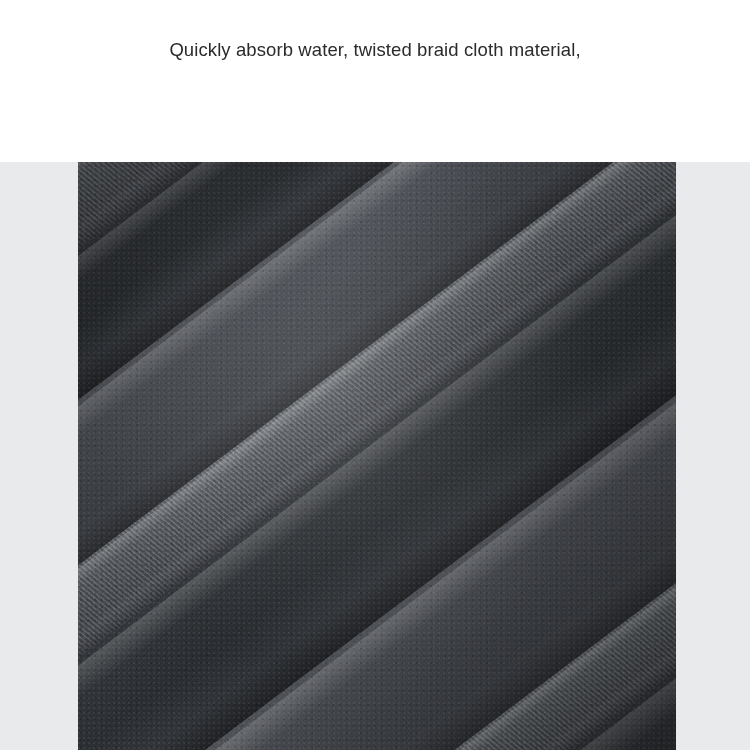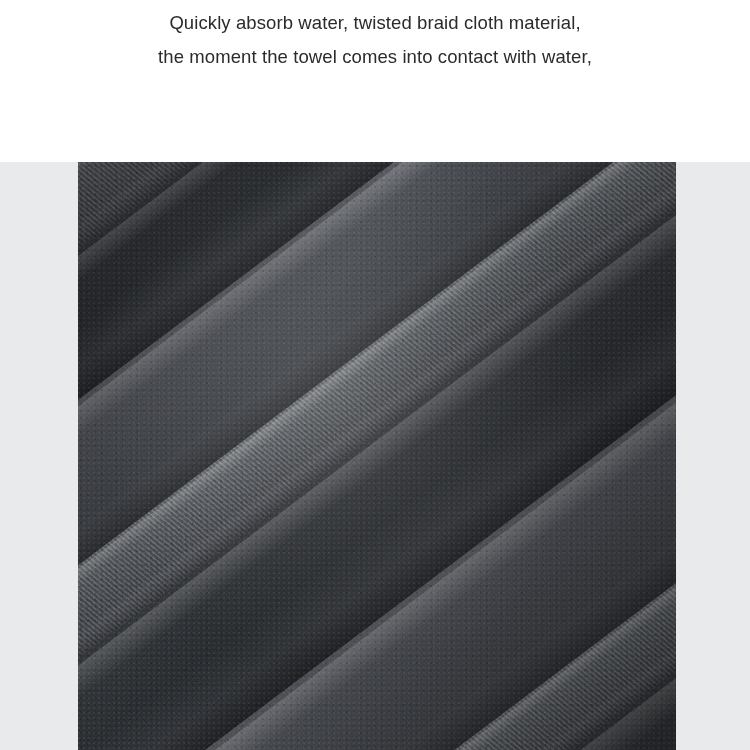--- a/index.html
+++ b/index.html
@@ -23,21 +23,21 @@
   .caption-block {
     position: absolute;
     left: 0;
     top: 0;
     width: 750px;
     height: 162px;
     display: flex;
     flex-direction: column;
     align-items: center;
     justify-content: flex-start;
-    padding-top: 6px;
+    padding-top: 33px;
     box-sizing: border-box;
   }
   .caption-line {
     font-size: 18.5px;
     line-height: 34px;
     color: #2b2b2b;
     white-space: nowrap;
     letter-spacing: 0.1px;
     text-align: center;
   }
@@ -154,21 +154,20 @@
       linear-gradient(120deg, rgba(0,0,0,0.28) 0%, rgba(0,0,0,0) 35%, rgba(0,0,0,0.30) 100%);
   }
 </style>
 </head>
 <body>
 
 <div class="page">
 
   <div class="caption-block">
     <div class="caption-line">Quickly absorb water, twisted braid cloth material,</div>
-    <div class="caption-line">the moment the towel comes into contact with water,</div>
   </div>
 
   <div class="photo">
     <div class="margin-left"></div>
     <div class="margin-right"></div>
 
     <div class="fabric">
       <div class="bands">
         <div class="band plush" style="top:-40px;height:150px;">
           <div class="fold-hi"></div>

